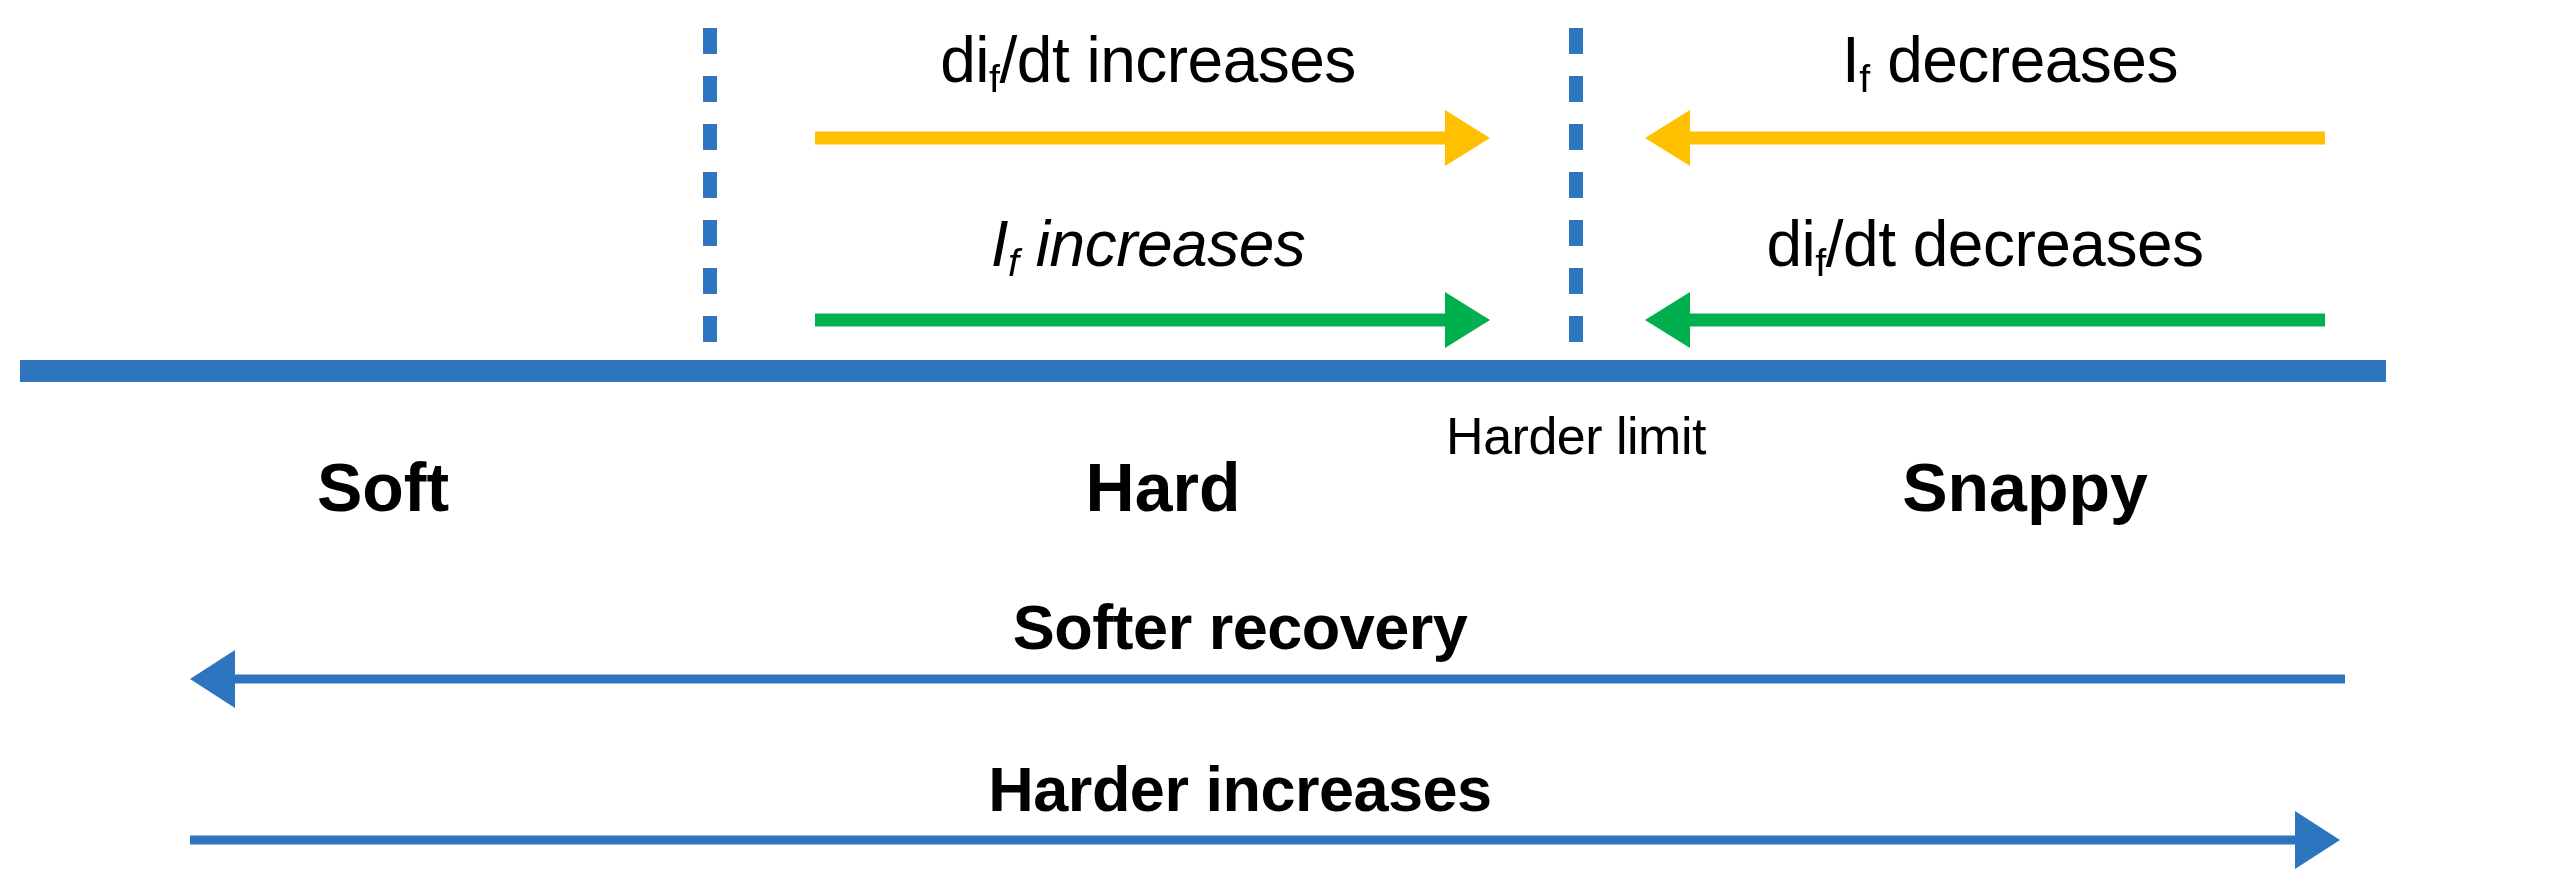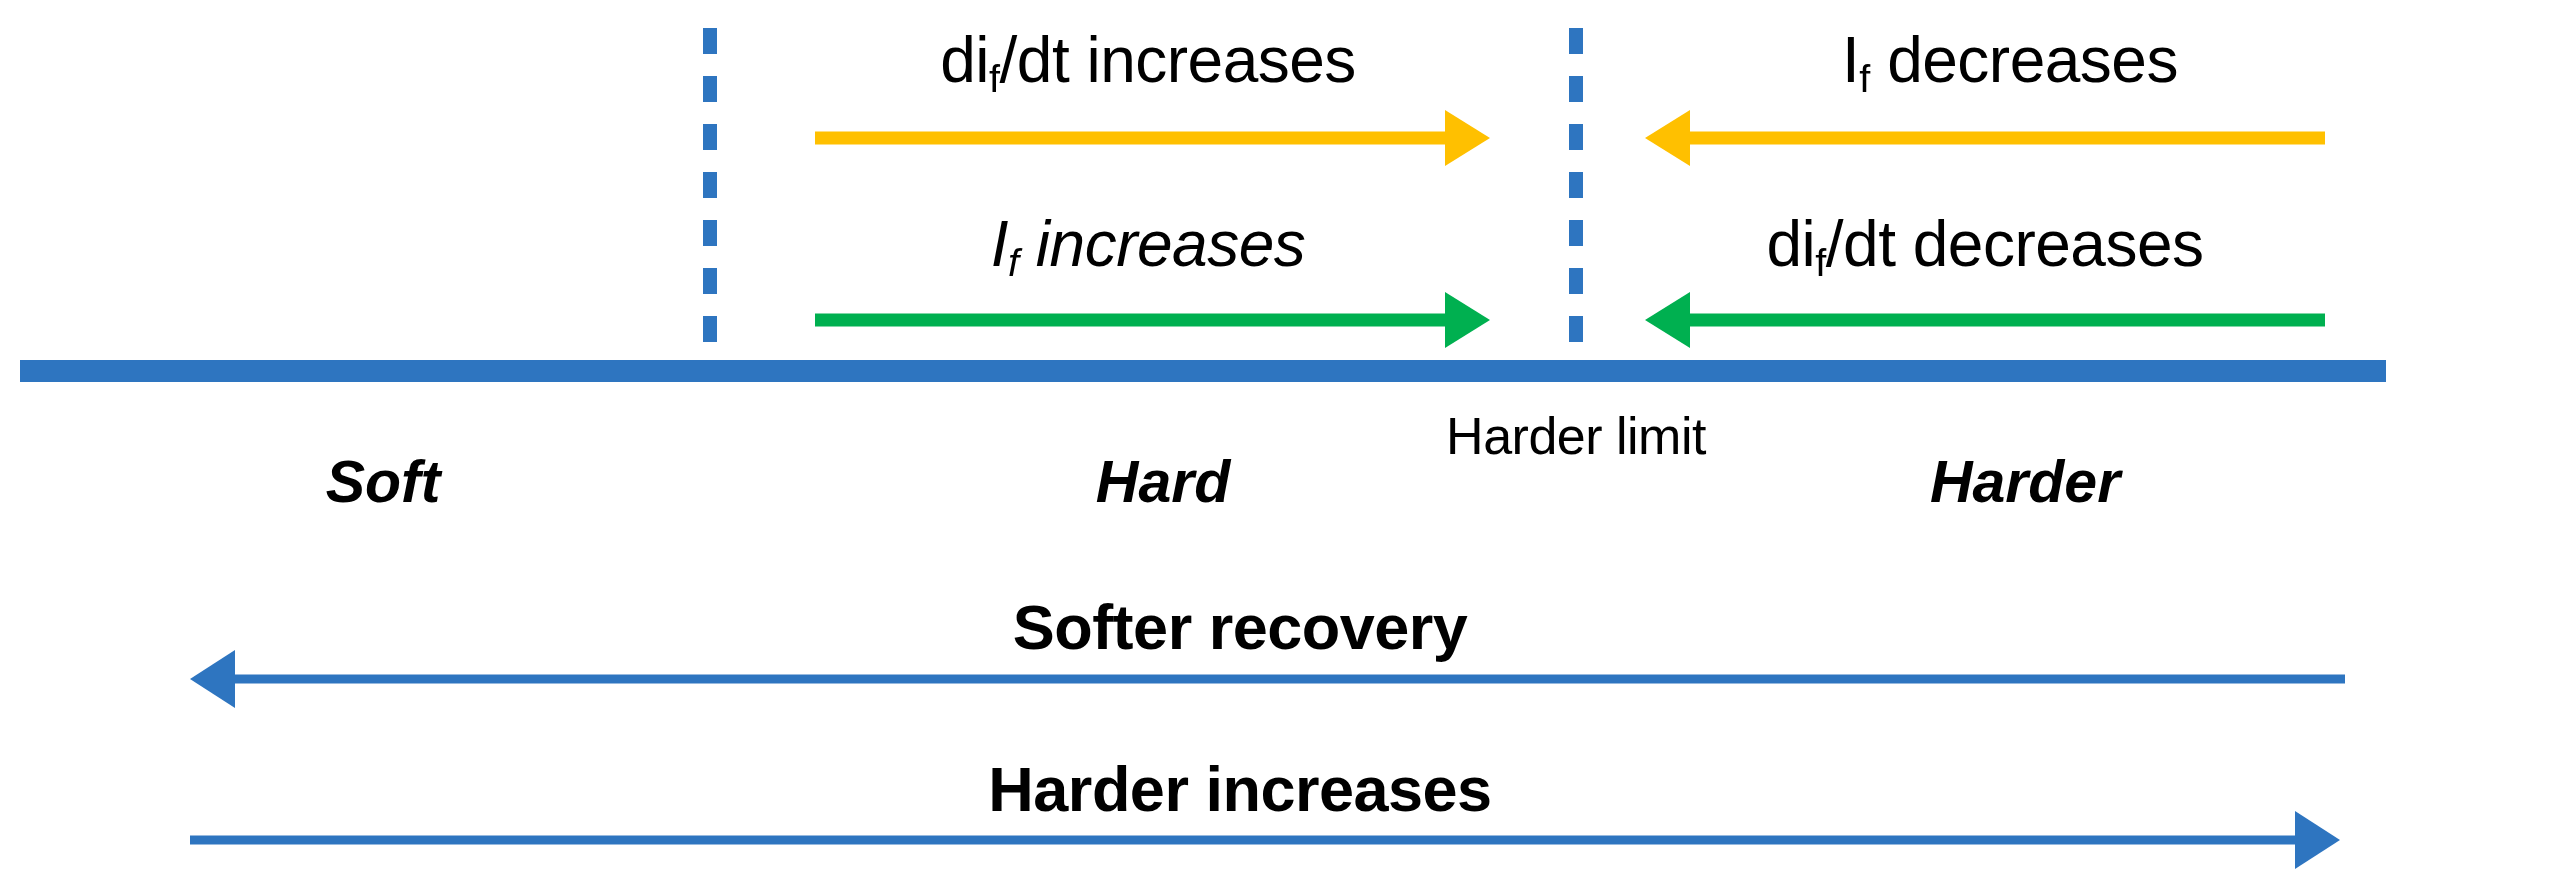--- a/index.html
+++ b/index.html
@@ -30,24 +30,23 @@
     font-size: 64px;
     font-weight: 400;
     letter-spacing: -0.5px;
   }
   .reg-small {
     font-size: 52px;
     font-weight: 400;
     letter-spacing: -0.5px;
   }
   .bold-big {
-    font-size: 59px;
+    font-size: 68px;
     font-weight: 700;
     letter-spacing: 0px;
-    font-style: italic;
   }
   .bold-mid {
     font-size: 63px;
     font-weight: 700;
     letter-spacing: -0.5px;
   }
   sub {
     font-size: 0.62em;
     vertical-align: baseline;
     position: relative;
@@ -120,19 +119,19 @@
   <div class="lbl reg center" style="left:1148px; top:212px;font-style:italic;">I<sub>f</sub> increases</div>
 
   <div class="lbl reg center" style="left:1985px; top:212px;">di<sub>f</sub>/dt decreases</div>
 
   <div class="lbl reg-small center" style="left:1576px; top:410px;">Harder limit</div>
 
   <div class="lbl bold-big center" style="left:383px; top:453px;">Soft</div>
 
   <div class="lbl bold-big center" style="left:1163px; top:453px;">Hard</div>
 
-  <div class="lbl bold-big center" style="left:2025px; top:453px;">Harder</div>
+  <div class="lbl bold-big center" style="left:2025px; top:453px;">Snappy</div>
 
   <div class="lbl bold-mid center" style="left:1240px; top:596px;">Softer recovery</div>
 
   <div class="lbl bold-mid center" style="left:1240px; top:758px;">Harder increases</div>
 
 </div>
 
 </body></html>

